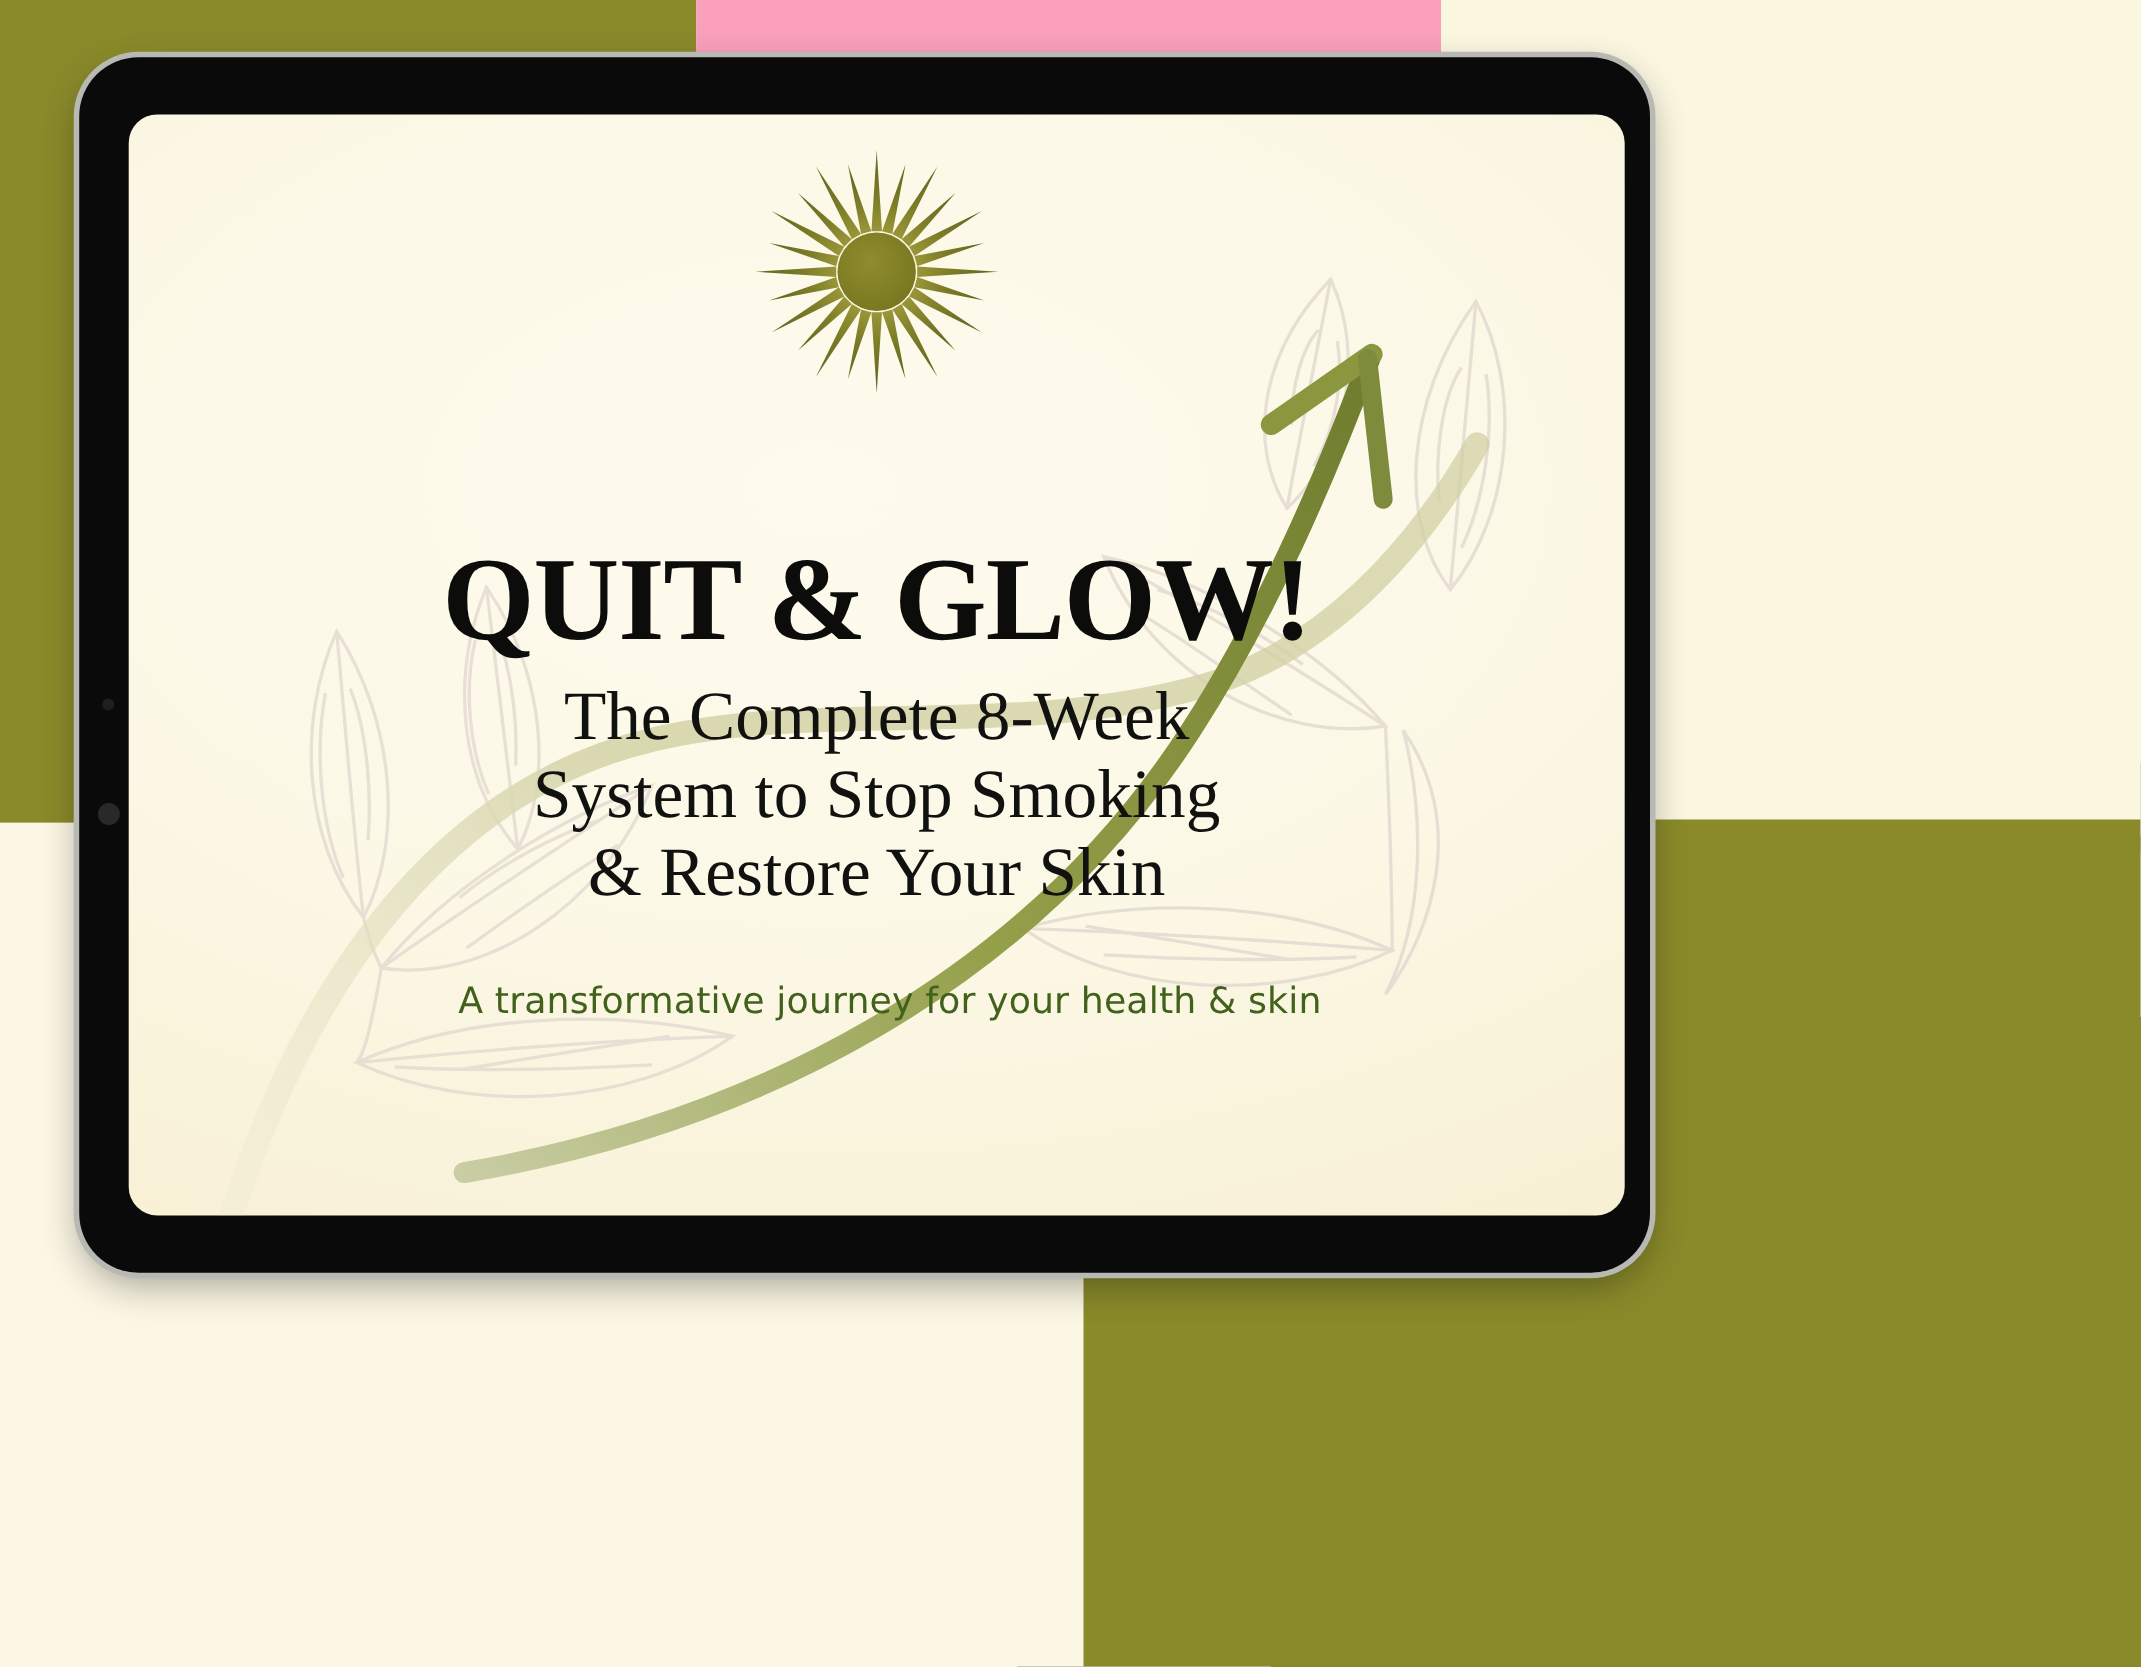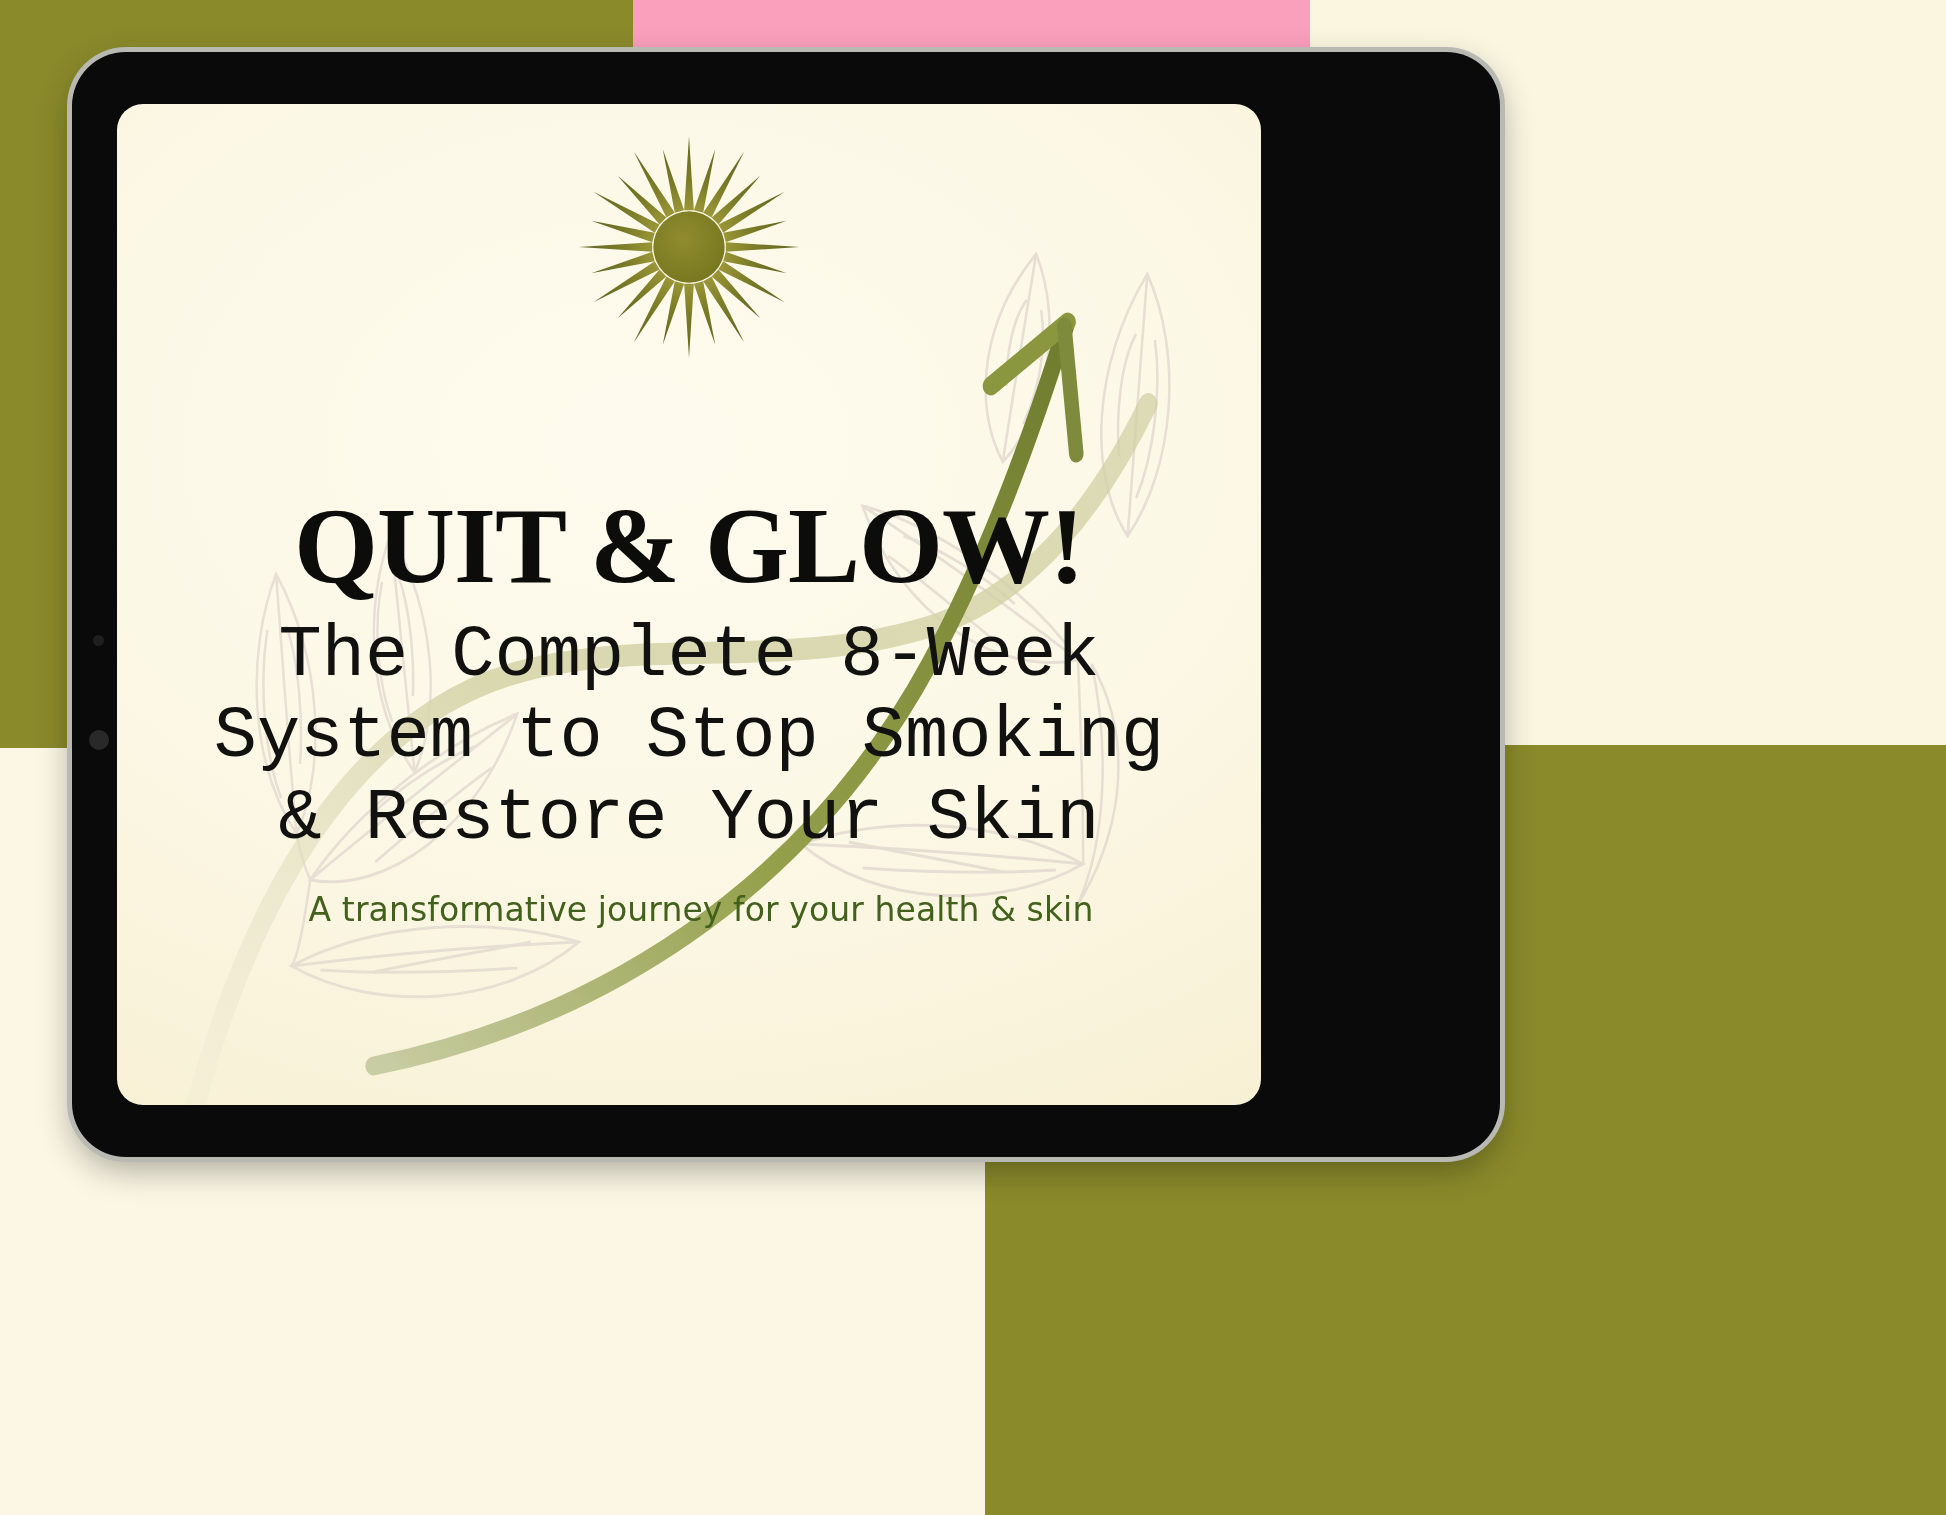--- a/index.html
+++ b/index.html
@@ -35,21 +35,21 @@
     width: 1428px;
     height: 1105px;
     border-radius: 54px;
     background: #0A0A0A;
     box-shadow: 0 0 0 5px #B9B9B4, 0 12px 34px rgba(0,0,0,0.33);
   }
   #tablet-screen {
     position: absolute;
     left: 45px;
     top: 52px;
-    width: 1144px;
+    width: 1360px;
     height: 1001px;
     border-radius: 26px;
     overflow: hidden;
     background:
       radial-gradient(118% 96% at 46% 34%, #FEFBEE 0%, #FCF8E6 42%, #F8F1D6 78%, #F4EBCA 100%);
   }
   .bezel-dot {
     position: absolute;
     border-radius: 50%;
     background: rgba(255,255,255,0.085);
@@ -94,23 +94,23 @@
     font-weight: 700;
     font-size: 108px;
     line-height: 1.0;
     letter-spacing: -1px;
     color: #0C0C0A;
     margin: 0 0 6px 0;
     white-space: nowrap;
   }
 
   #subtitle {
-    font-family: Liberation Mono, monospace;
+    font-family: Liberation Serif, serif;
     font-weight: 400;
-    font-size: 72px;
+    font-size: 63px;
     line-height: 1.13;
     color: #111110;
     margin: 16px;
   }
   #subtitle .sub-line { display: block; white-space: nowrap; }
 
   #tagline {
     position: absolute;
     left: 0;
     right: 0;

